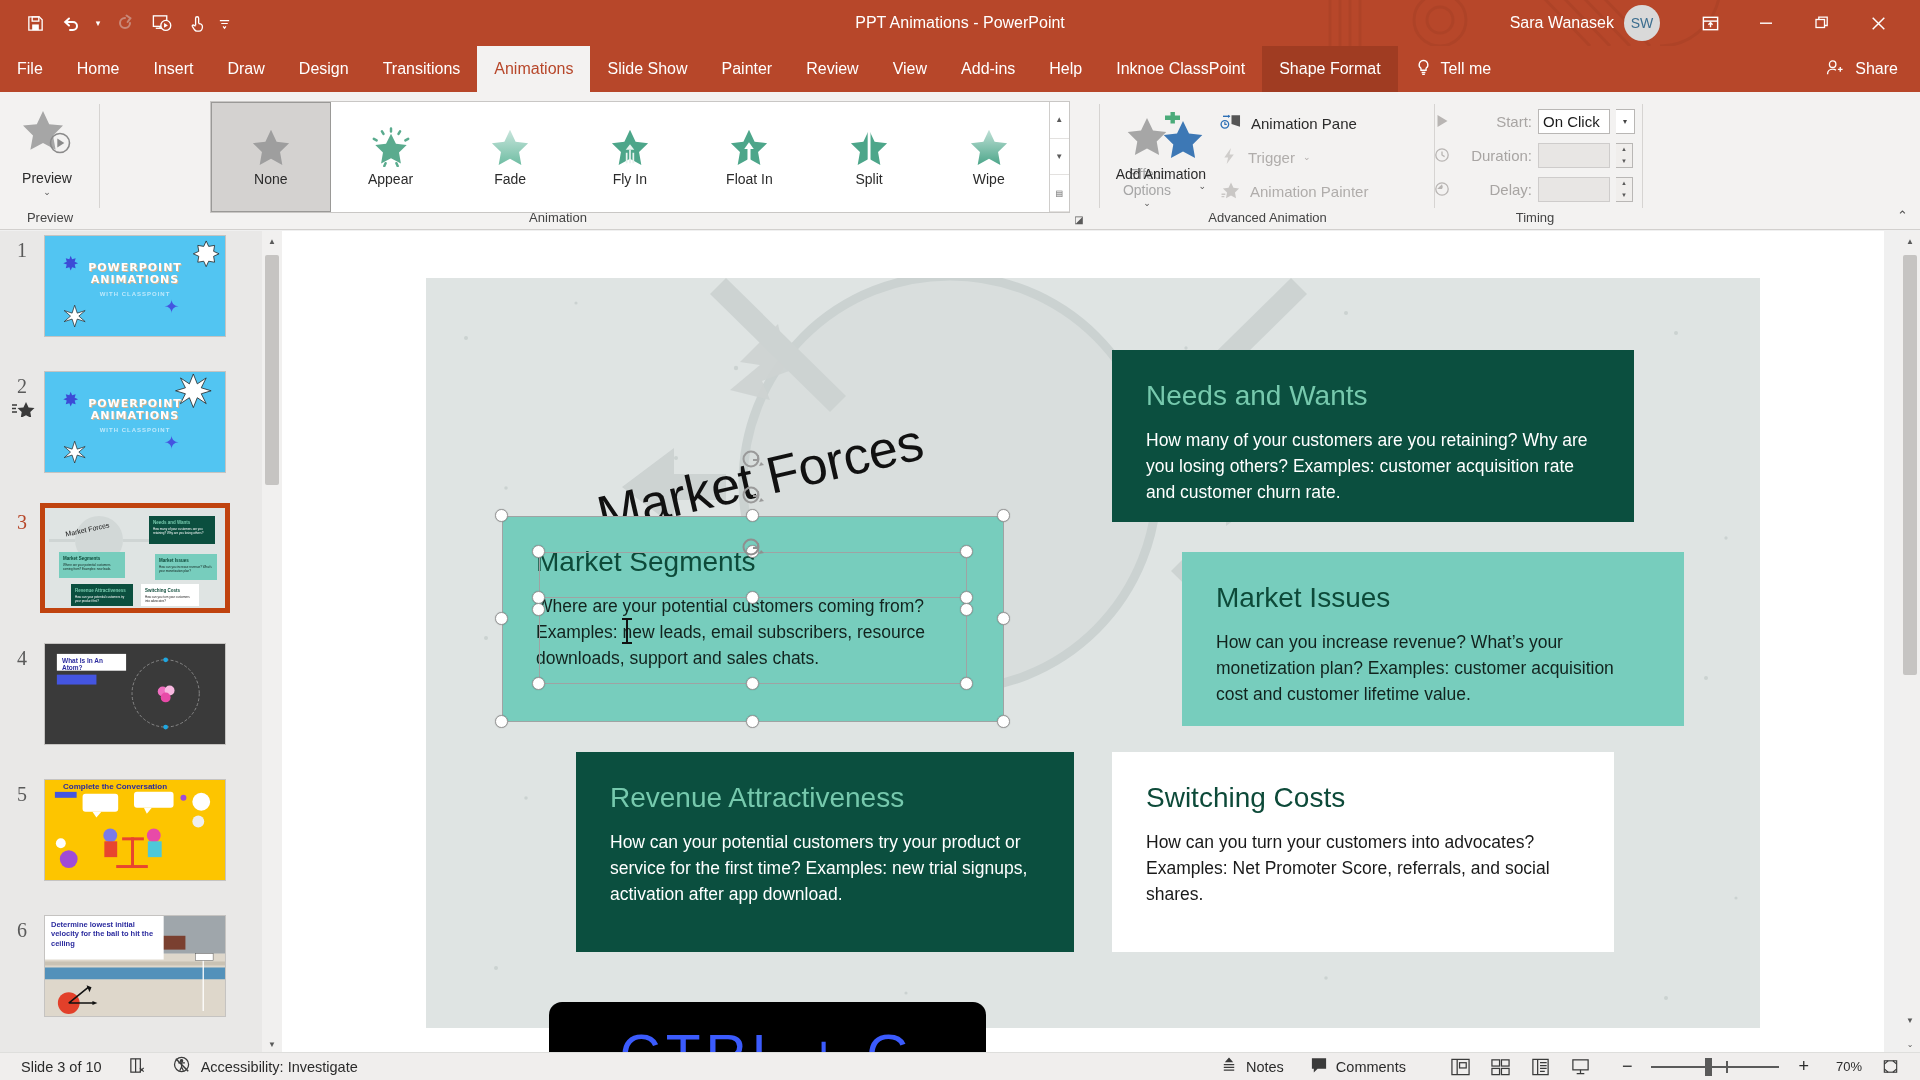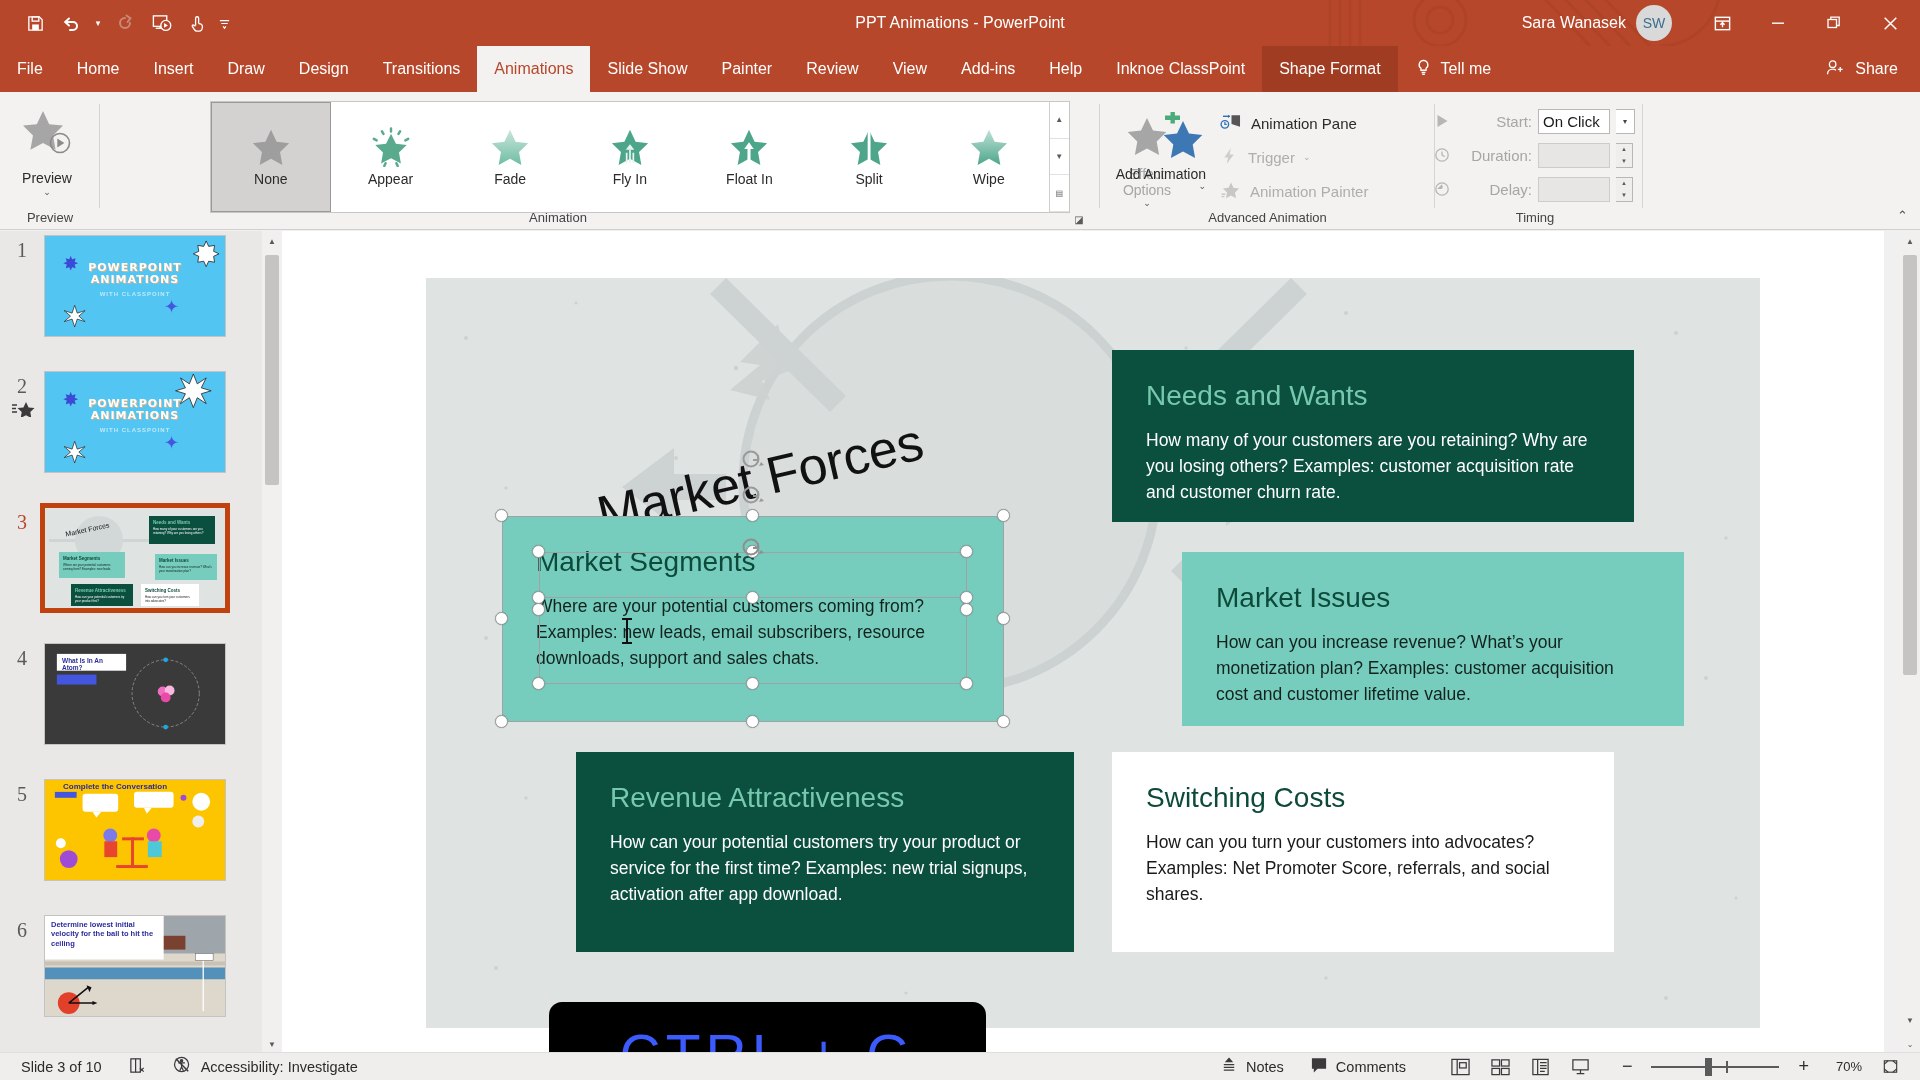--- a/index.html
+++ b/index.html
@@ -26,21 +26,21 @@
     width:34px; height:32px; display:flex; align-items:center; justify-content:center;
     color:#fff; font-size:17px; line-height:1; border-radius:2px;
   }
   .qat-btn.small { width:16px; font-size:9px; }
   .qat-btn svg { display:block; }
   .title-text {
     position:absolute; left:0; right:0; text-align:center;
     font-size:16px; color:#fff; pointer-events:none;
   }
   .tb-right {
-    margin-left:auto; display:flex; align-items:center; gap:0; padding-right:2px;
+    margin-left:auto; display:flex; align-items:center; gap:0; padding-right:14px;
     position:relative; z-index:3;
   }
   .acct-name { font-size:16px; color:#fff; margin-right:10px; }
   .avatar {
     width:36px; height:36px; border-radius:50%; background:#d9d9d9; color:#3c6e8f;
     display:flex; align-items:center; justify-content:center; font-size:14px;
     margin-right:22px;
   }
   .win-btn {
     width:56px; height:46px; display:flex; align-items:center; justify-content:center;

